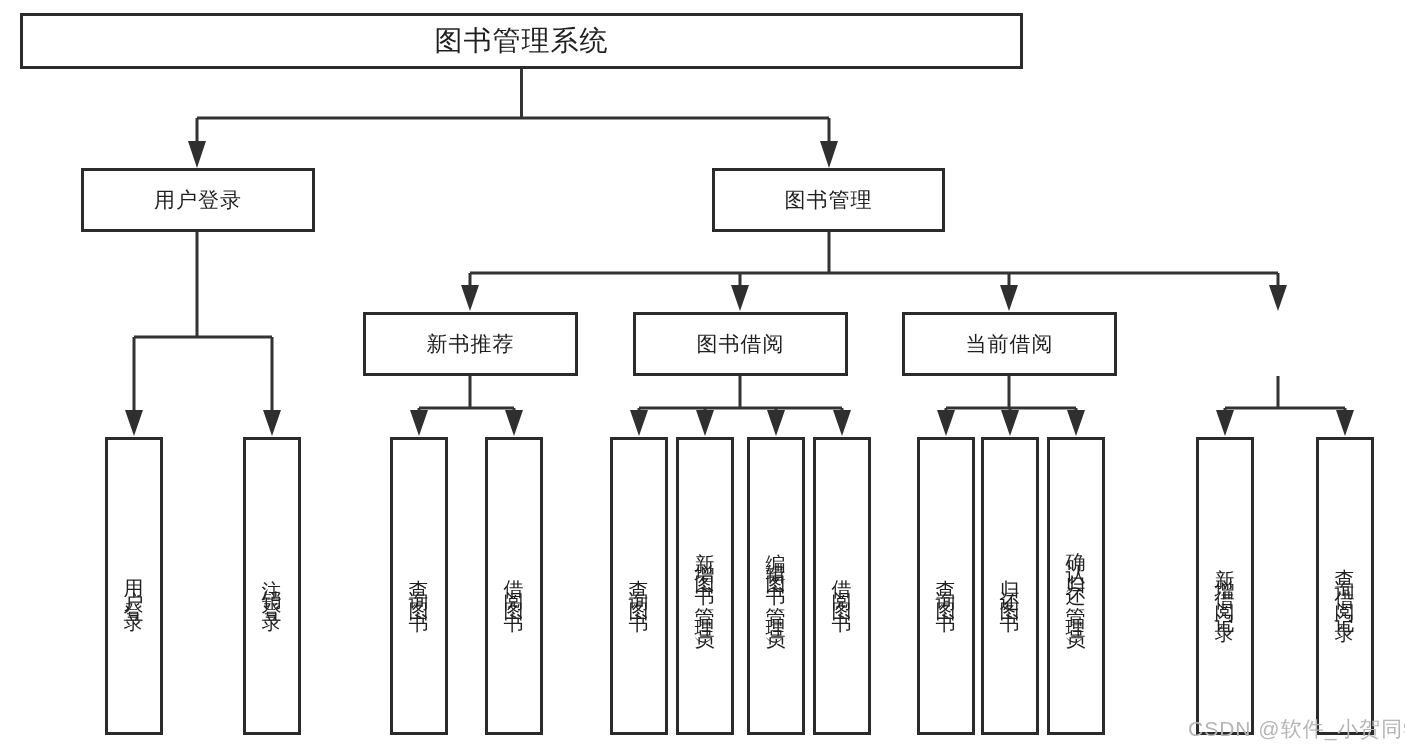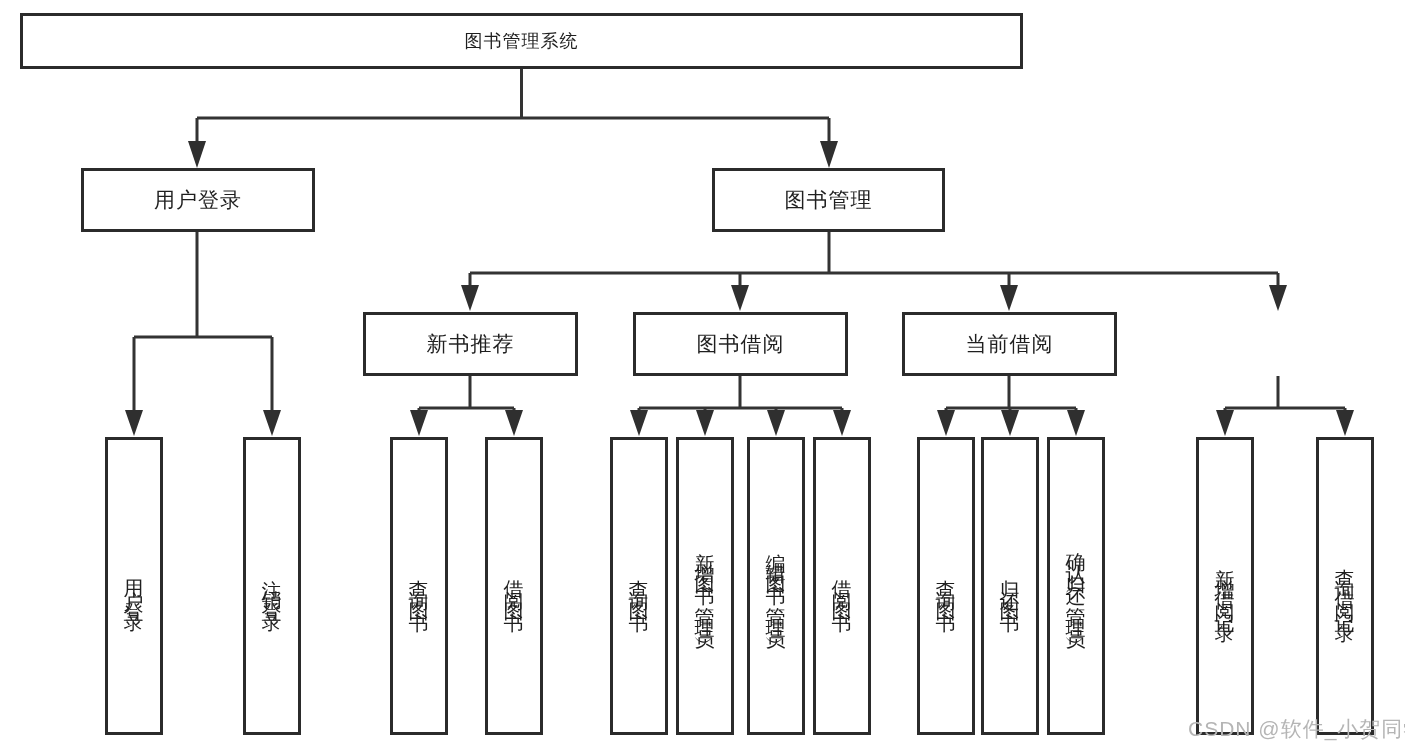--- a/index.html
+++ b/index.html
@@ -34,21 +34,21 @@
     box-sizing: border-box;
     border: 3px solid #2b2b2b;
     background: #ffffff;
     display: flex;
     align-items: center;
     justify-content: center;
     color: #1f1f1f;
     font-size: 21px;
     letter-spacing: 1px;
   }
-  .hbox.root { font-size: 18px; }
+  .hbox.root { font-size: 28px; }
   .vbox {
     position: absolute;
     box-sizing: border-box;
     top: 437px;
     width: 58px;
     height: 298px;
     border: 3px solid #2b2b2b;
     background: #ffffff;
     display: flex;
     align-items: center;

